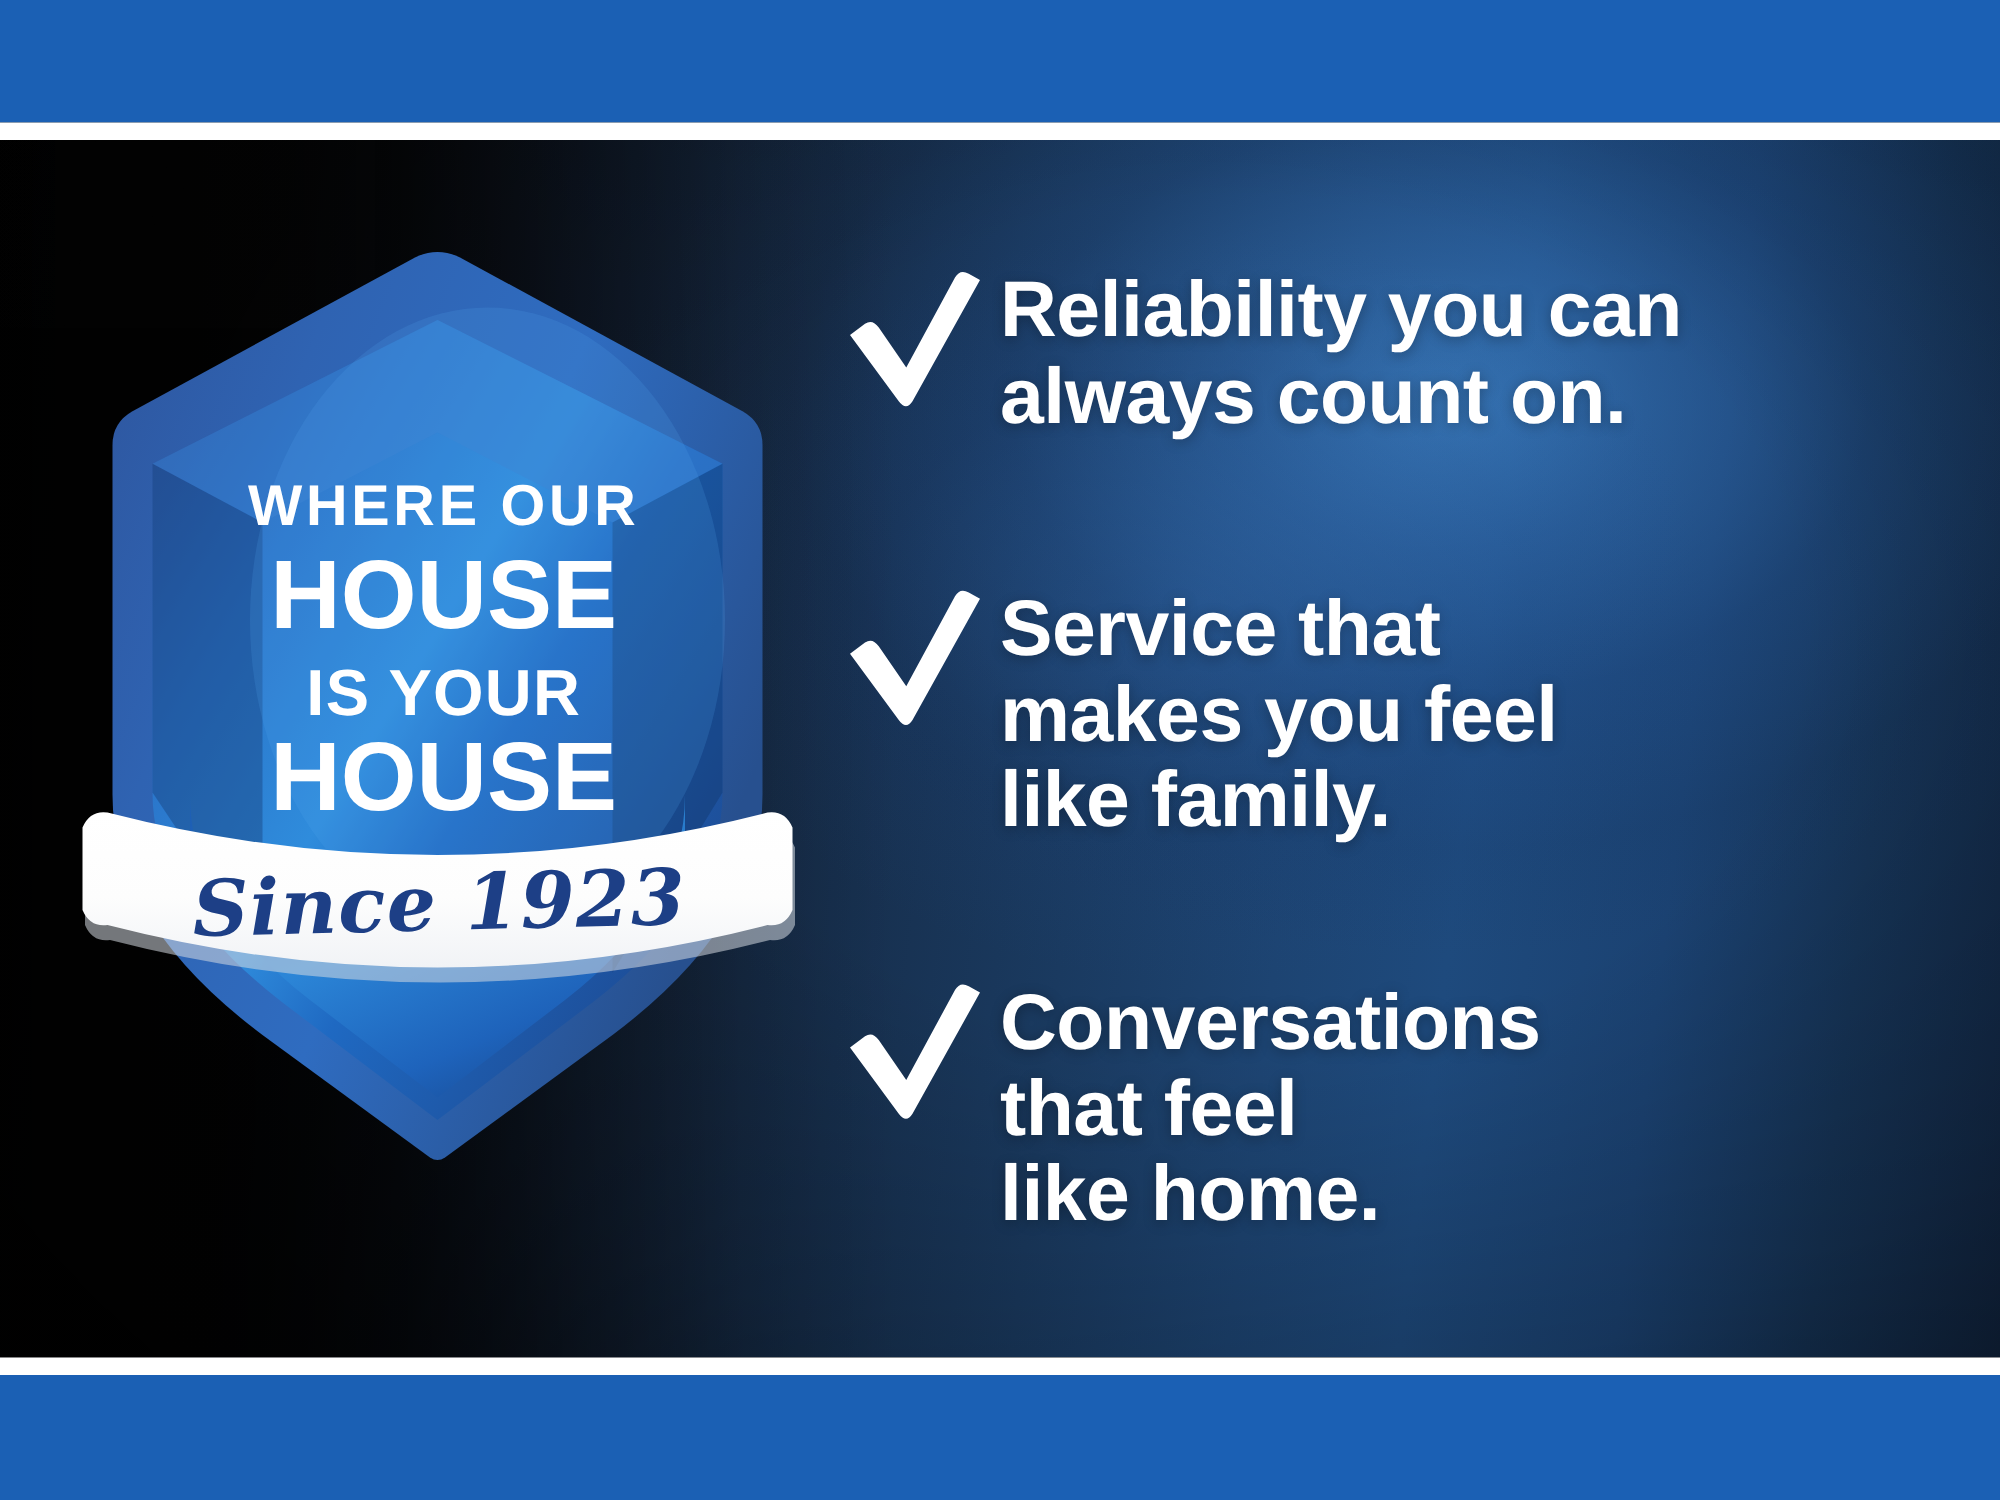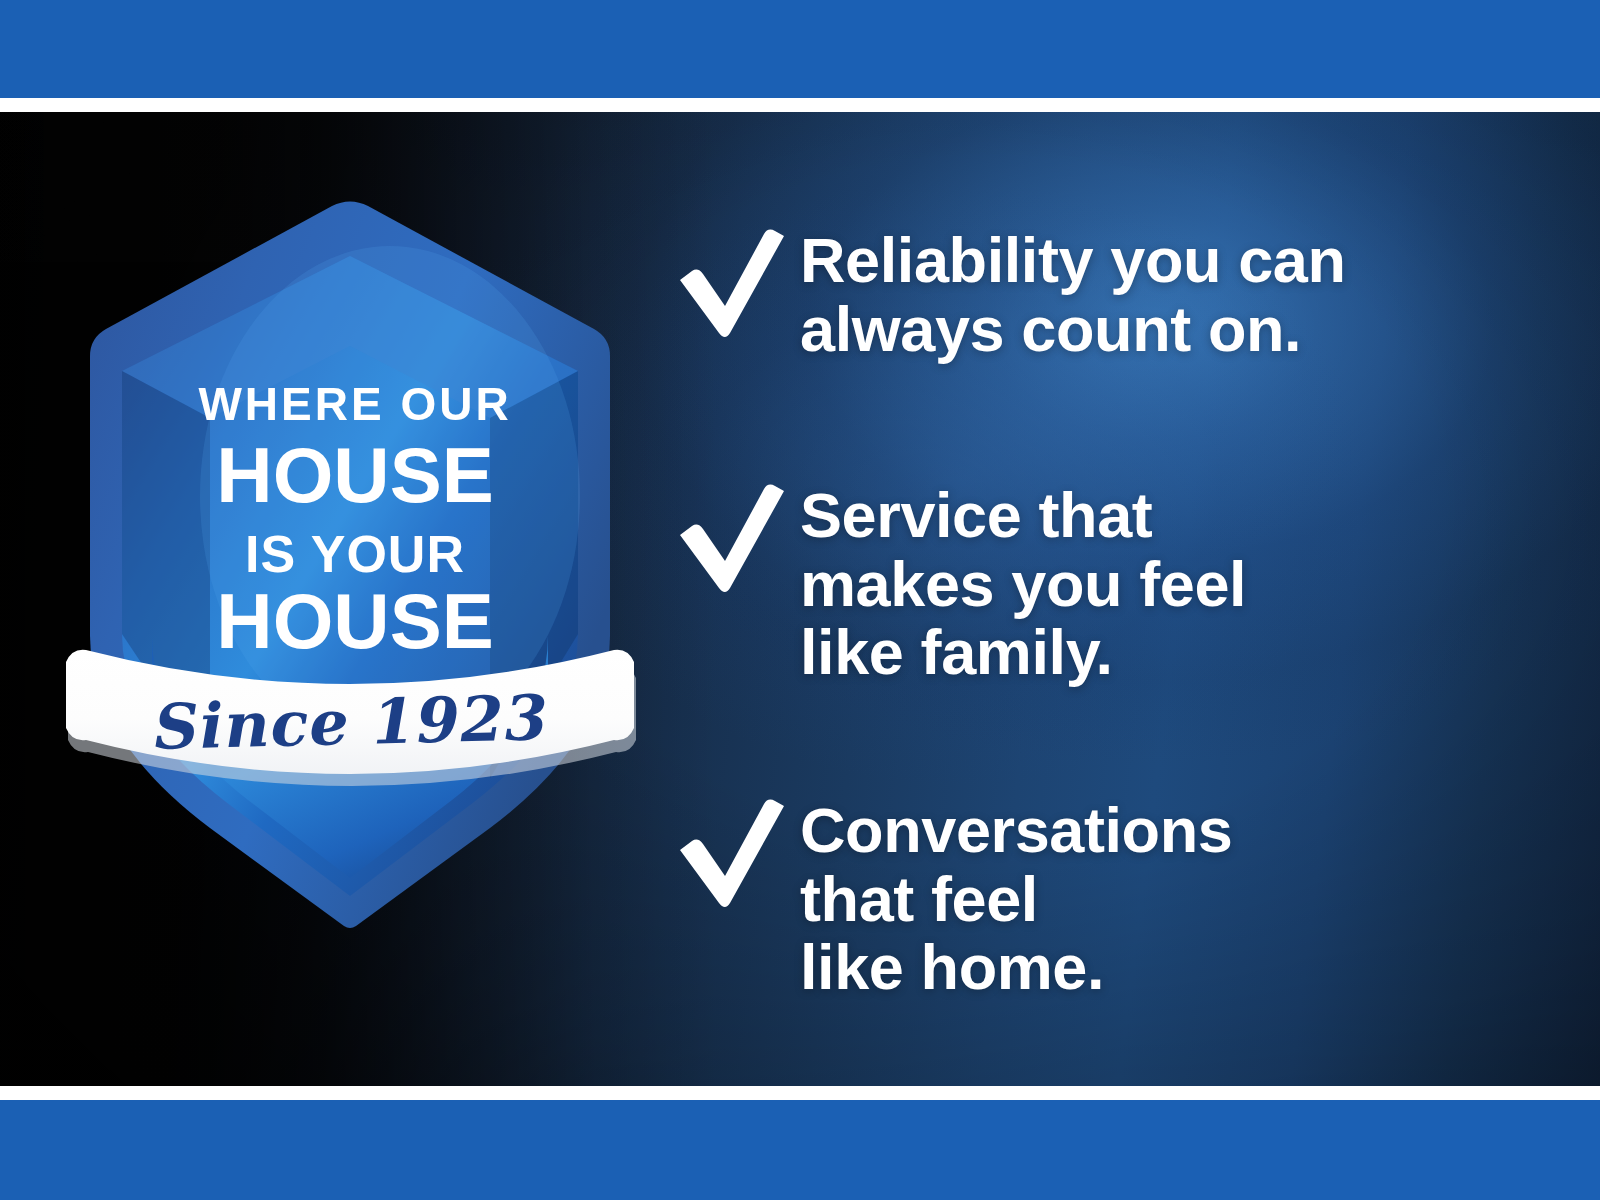--- a/index.html
+++ b/index.html
@@ -153,21 +153,20 @@
     top: 112px;
     width: 900px;
     height: 974px;
     z-index: 4;
   }
   .benefit {
     position: absolute;
     left: 0;
     display: flex;
     align-items: flex-start;
-    margin-top: 12px;
   }
   #benefit-0 { top: 100px; }
   #benefit-1 { top: 355px; }
   #benefit-2 { top: 670px; }
 
   .check-icon {
     flex: 0 0 auto;
     width: 118px;
     height: 110px;
     margin-right: 14px;

